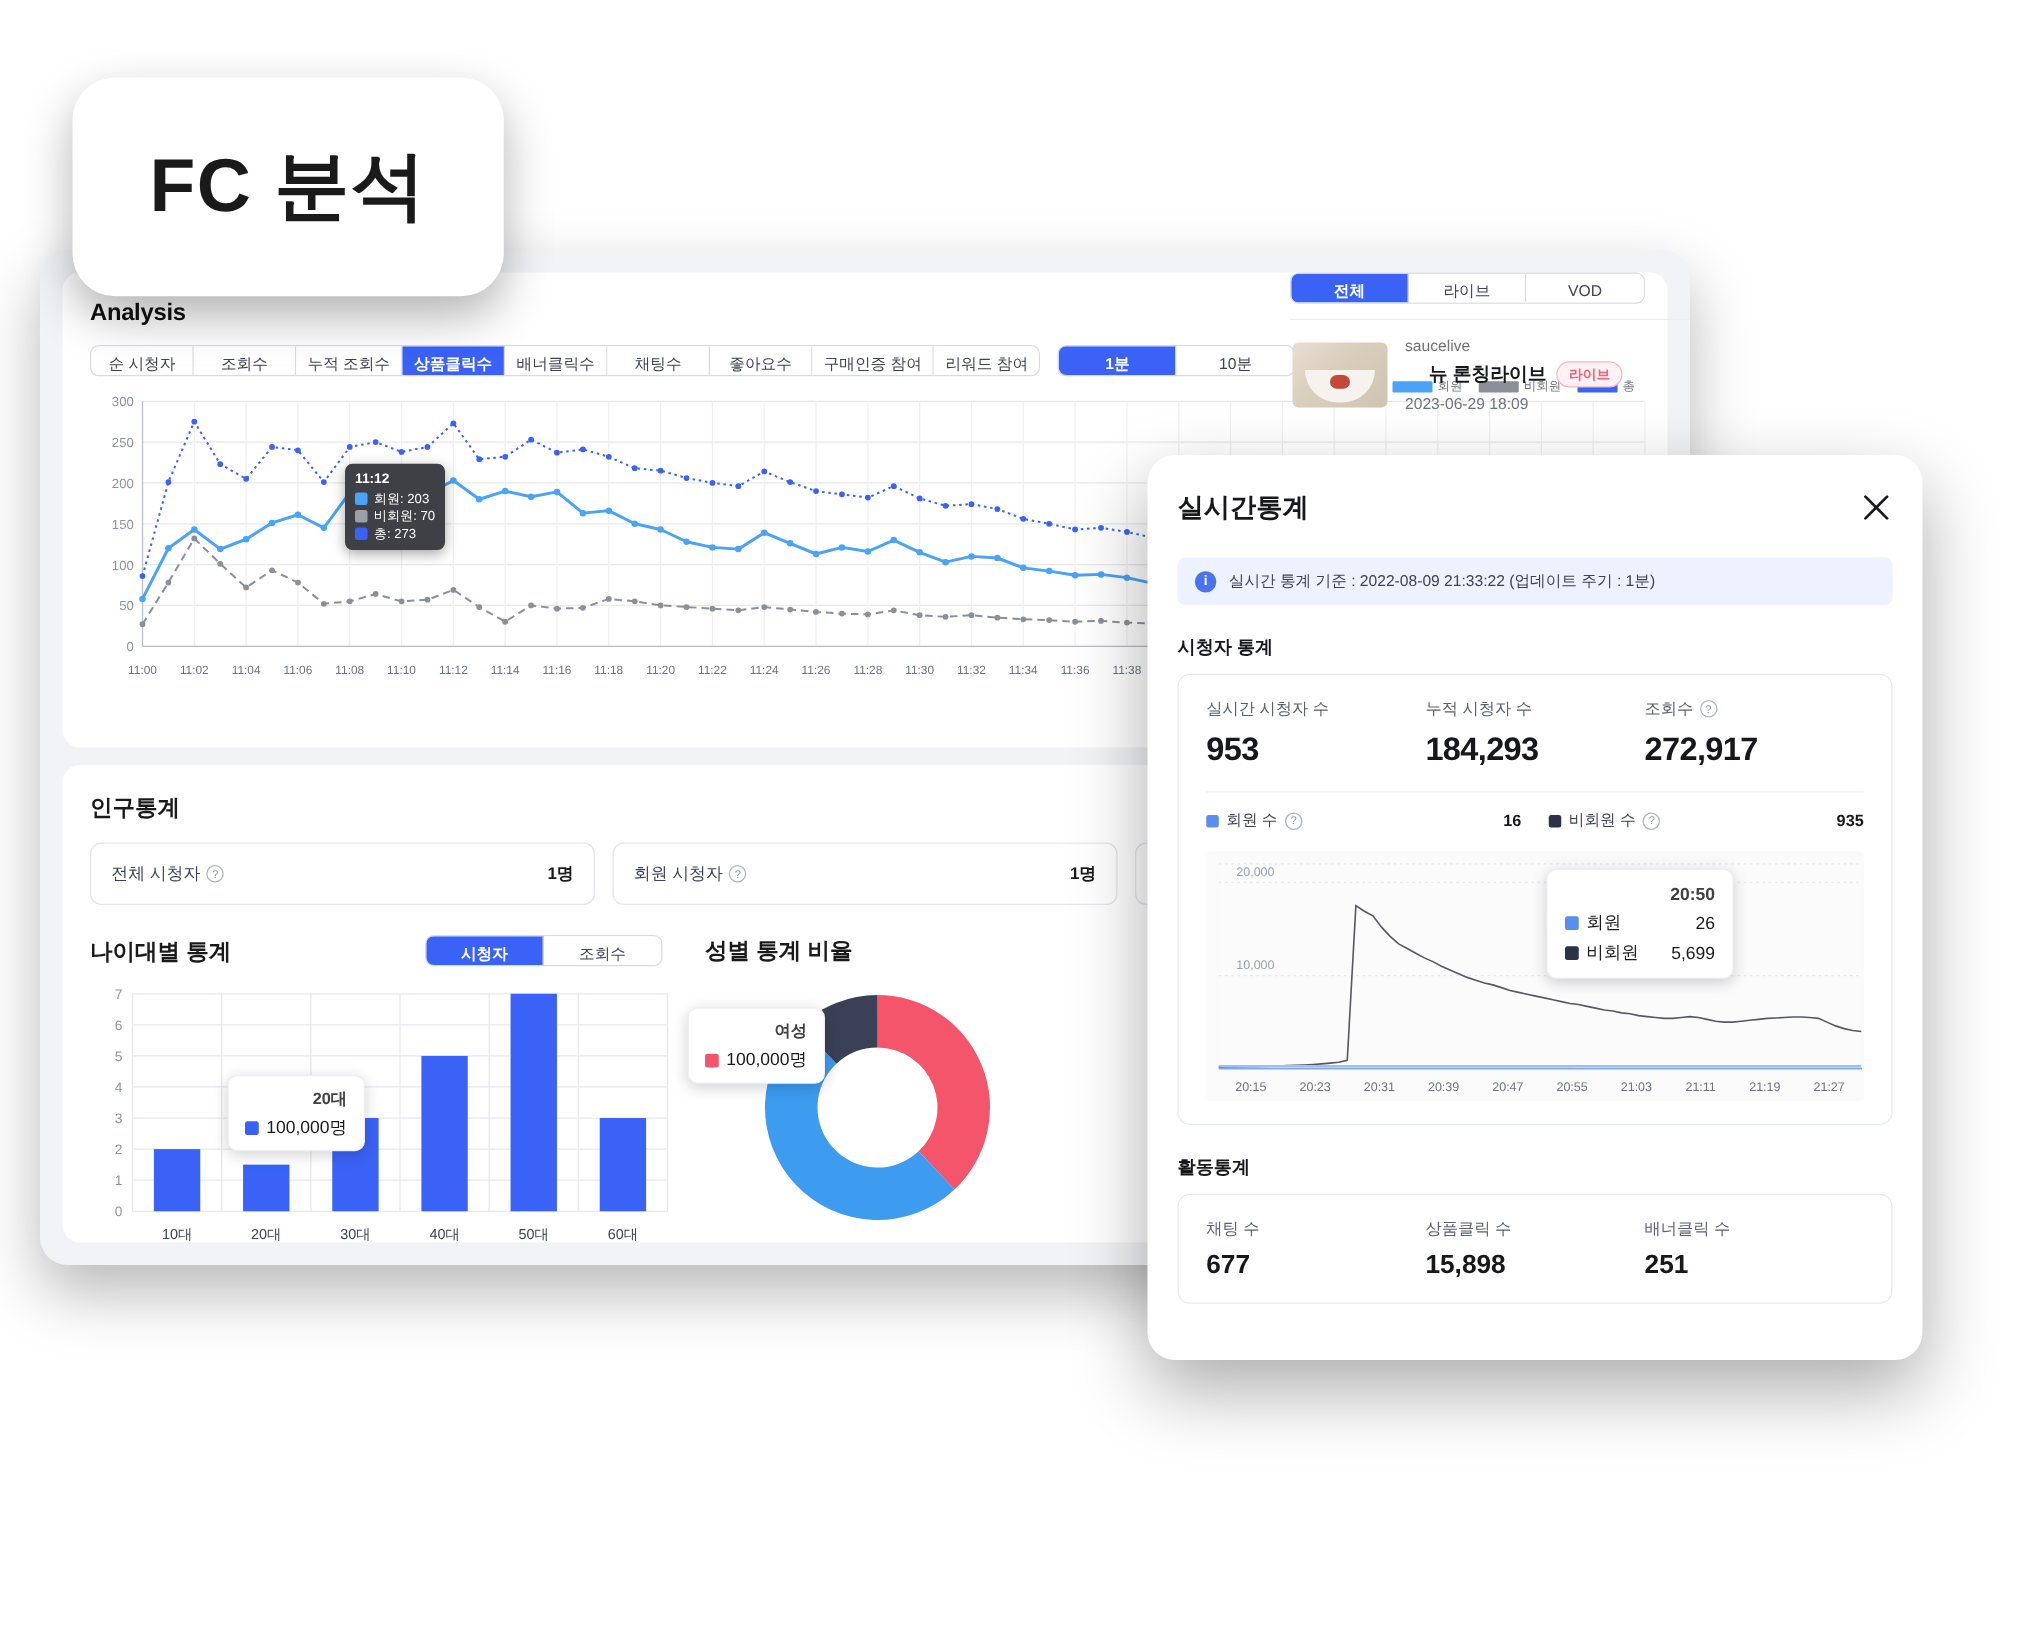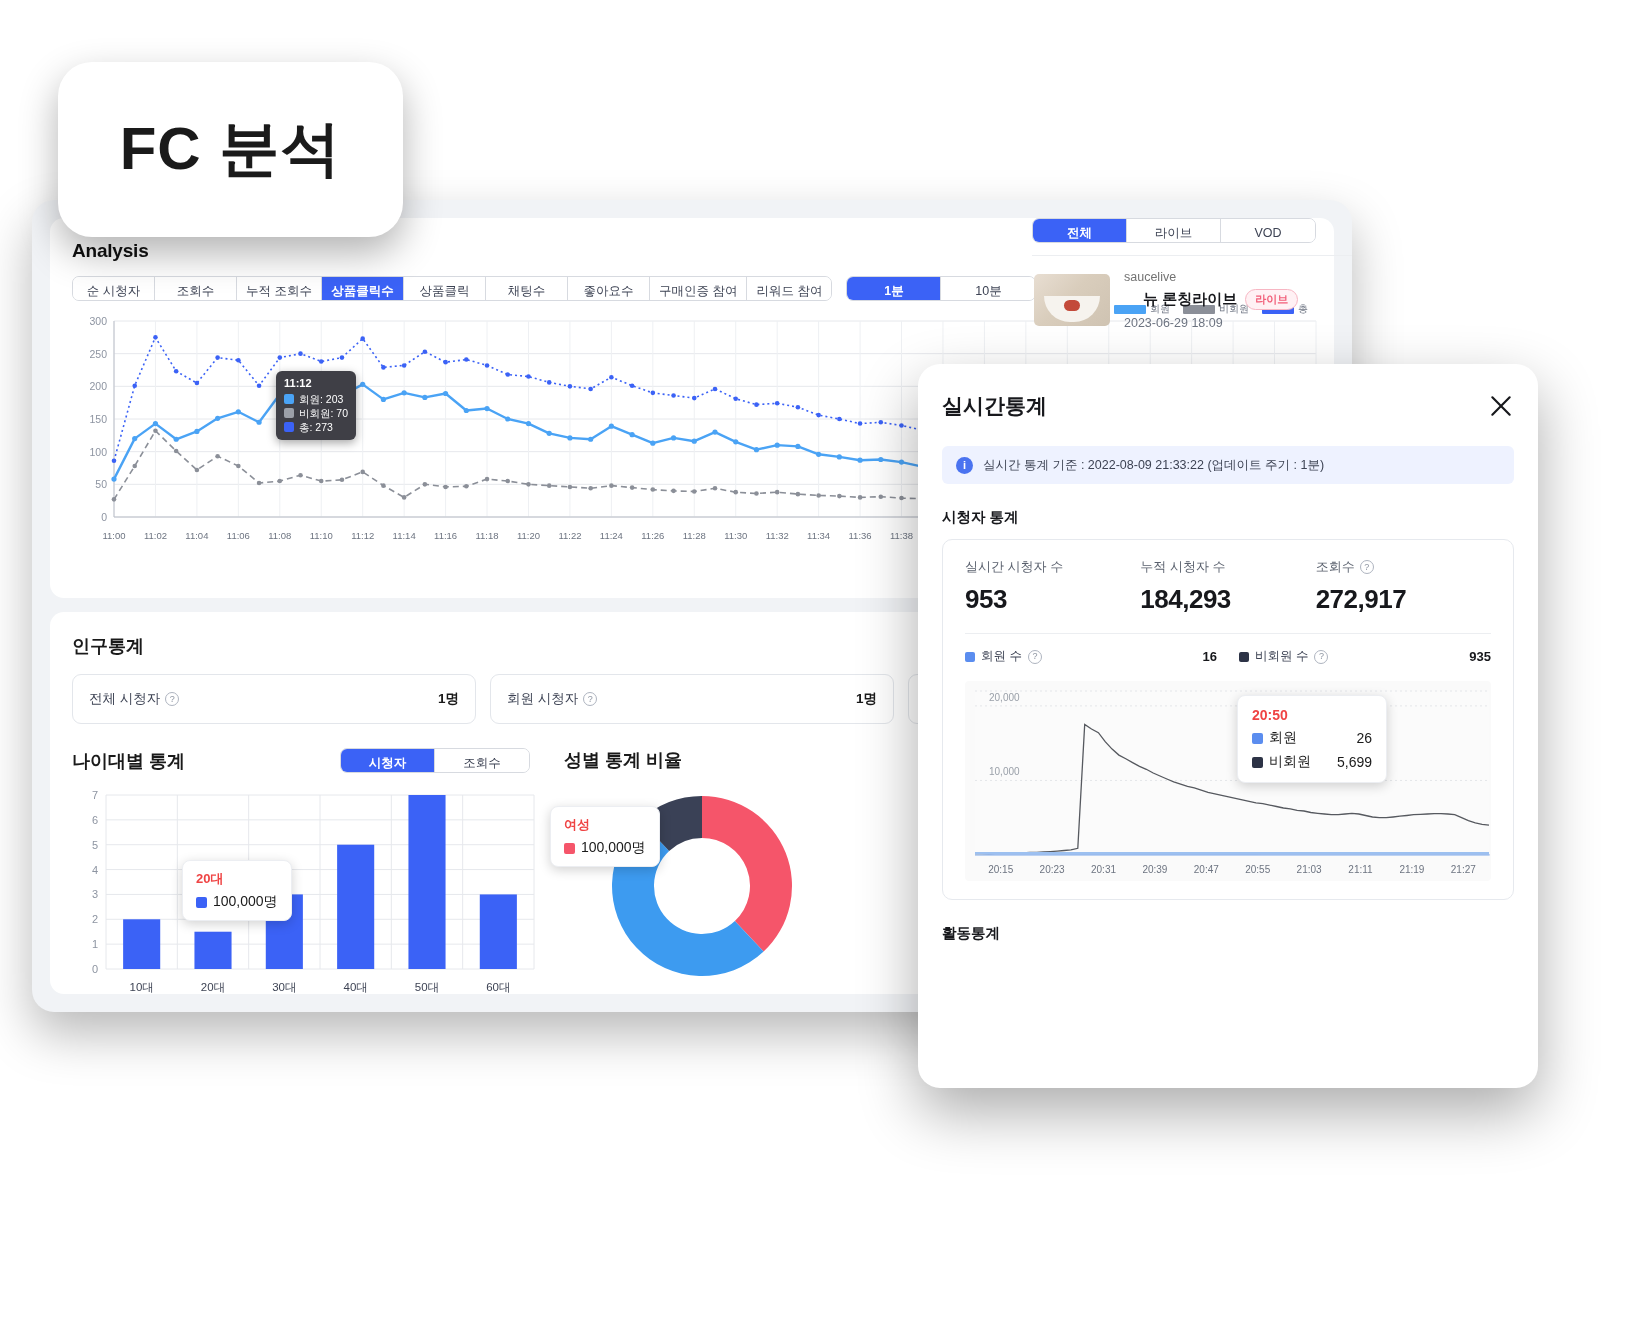--- a/index.html
+++ b/index.html
@@ -95,21 +95,21 @@
   .demo-charts { display: flex; margin-top: 24px; }
   .age-col { width: 470px; position: relative; }
   .gender-col { flex: 1; position: relative; padding-left: 22px; }
   .age-head { display: flex; align-items: center; justify-content: space-between; padding-right: 12px; }
 
   .tip-light {
     position: absolute; background: #fff; border-radius: 8px;
     box-shadow: 0 3px 12px rgba(0,0,0,0.18); border: 1px solid #eceef2;
     padding: 9px 13px; font-size: 13px; white-space: nowrap; z-index: 6;
   }
-  .tip-light .tl-title { font-weight: bold; color: #ef4444; font-size: 13px; margin-bottom: 5px; }
+  .tip-light .tl-title { font-weight: bold; color: #404040; font-size: 13px; margin-bottom: 5px; text-align: right; }
   .tip-light .tl-row { display: flex; align-items: center; gap: 6px; color: #1a1a1a; font-size: 14px; }
   .tip-light .tl-sw { width: 11px; height: 11px; border-radius: 2px; display: inline-block; }
 
   .donut-legend { position: absolute; right: 8px; top: 96px; display: flex; flex-direction: column; gap: 34px; }
   .dl-item { display: flex; align-items: center; gap: 8px; font-size: 13px; color: #3d4354; }
   .dl-sw { width: 26px; height: 9px; border-radius: 2px; }
 
   
   .right-col {
     position: absolute; left: 1000px; top: 18px; width: 510px;
@@ -170,21 +170,21 @@
 
     <div class="panel panel-analysis">
       <div class="sec-title-en">Analysis</div>
 
       <div class="tabrow">
         <div class="seg">
           <div class="tab">순 시청자</div>
           <div class="tab">조회수</div>
           <div class="tab">누적 조회수</div>
           <div class="tab active">상품클릭수</div>
-          <div class="tab">상품클릭</div>
+          <div class="tab">배너클릭수</div>
           <div class="tab">채팅수</div>
           <div class="tab">좋아요수</div>
           <div class="tab">구매인증 참여</div>
           <div class="tab">리워드 참여</div>
         </div>
         <div class="seg seg-gap">
           <div class="tab active" style="min-width:94px">1분</div>
           <div class="tab" style="min-width:94px">10분</div>
         </div>
       </div>
@@ -716,19 +716,35 @@
               <span class="tl-sw" style="background:#2d3346"></span>
               <span>비회원</span>
             </span>
             <span>5,699</span>
           </div>
         </div>
       </div>
     </div>
 
     <div class="ov-sec-title">활동통계</div>
+    <div class="ov-card">
+      <div class="act-row">
+        <div class="act">
+          <div class="act-lab">채팅 수</div>
+          <div class="act-val">677</div>
+        </div>
+        <div class="act">
+          <div class="act-lab">상품클릭 수</div>
+          <div class="act-val">15,898</div>
+        </div>
+        <div class="act">
+          <div class="act-lab">배너클릭 수</div>
+          <div class="act-val">251</div>
+        </div>
+      </div>
+    </div>
   </div>
 
   <div class="fc-badge">
     <span class="fc-badge-text">FC 분석</span>
   </div>
 
 </div>
 
 </body></html>

